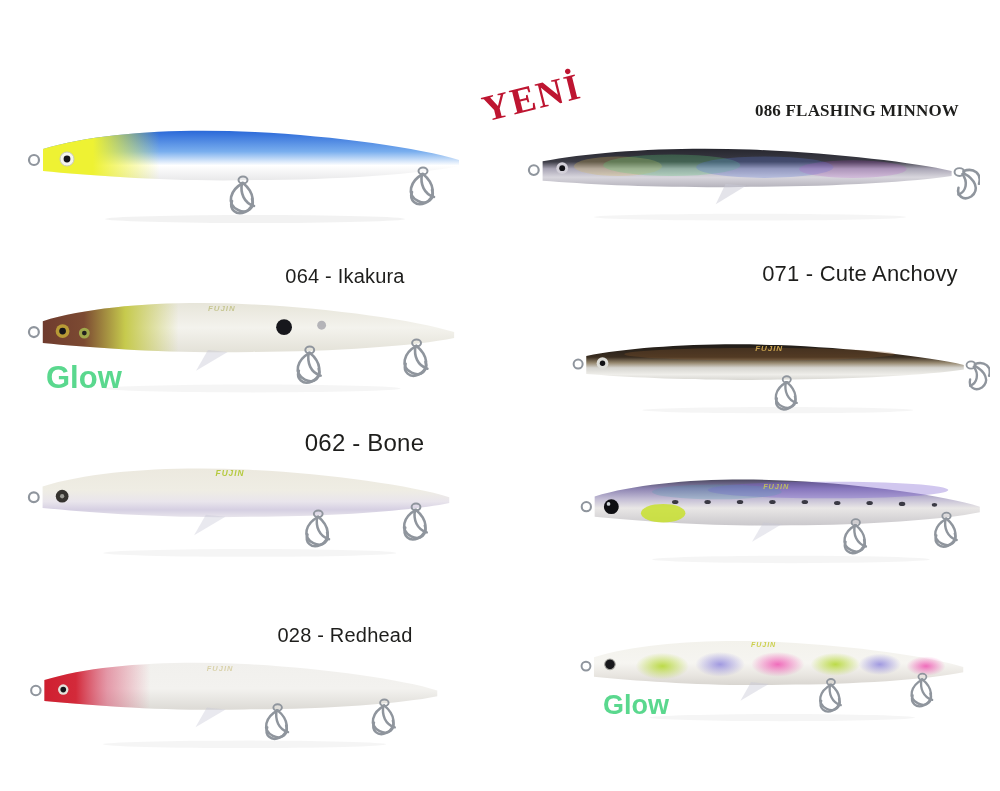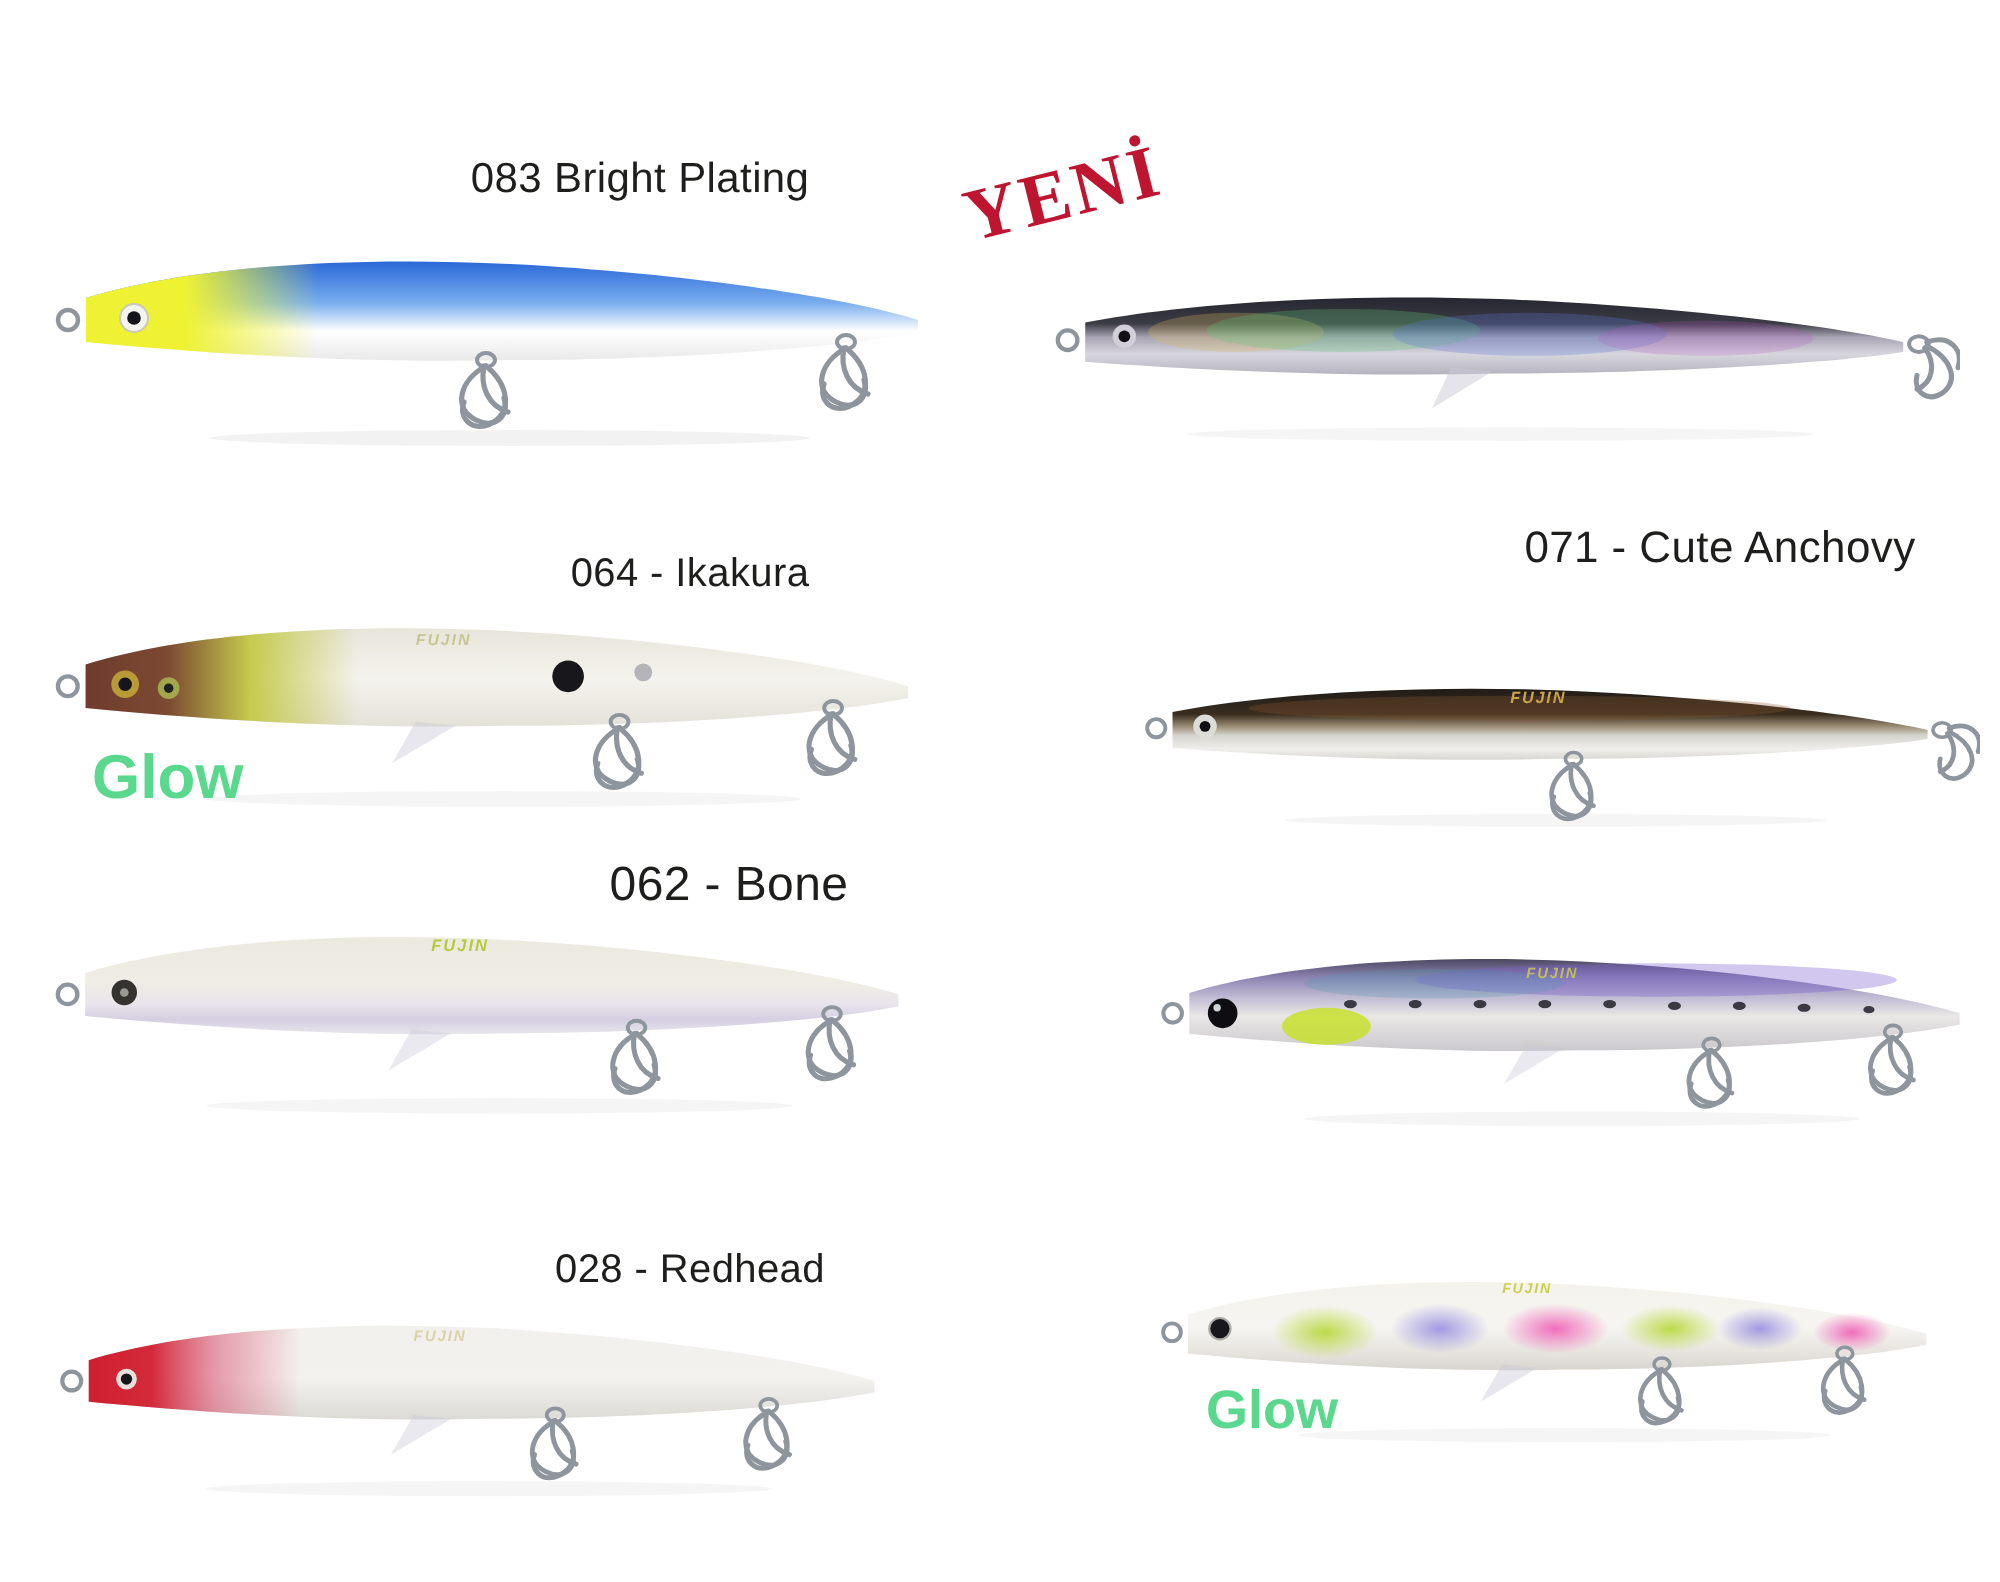--- a/index.html
+++ b/index.html
@@ -34,21 +34,20 @@
         <path d="M 7 -1 C 18 -5 26 2 23 12"></path>
         <path d="M 6 2 C 12 10 10 20 2 23"></path>
       </g>
       <circle id="tie" r="5" fill="none" stroke="#8f959d" stroke-width="2.2"></circle>
     </defs>
   </svg>
 
   <div class="yeni">YENİ</div>
 
   <div class="card" style="left:20px;top:70px;width:455px;height:160px">
-    <div class="plabel" style="left:155px;top:8px;width:290px;font-size:21px">083 Bright Plating</div>
     <svg class="lure" style="left:5px;top:45px" width="445" height="110" viewBox="0 0 445 110">
       <defs>
         <linearGradient id="g083v" x1="0" y1="0" x2="0" y2="1">
           <stop offset="0" stop-color="#2a68d8"></stop>
           <stop offset="0.42" stop-color="#79aeee"></stop>
           <stop offset="0.7" stop-color="#ffffff"></stop>
           <stop offset="1" stop-color="#e9e9ea"></stop>
         </linearGradient>
         <linearGradient id="g083h" x1="0" y1="0" x2="1" y2="0">
           <stop offset="0" stop-color="#eef233"></stop>
@@ -61,20 +60,21 @@
       <path d="M18 34 C70 18 150 13 230 17 C310 21 396 33 434 45 L434 51 C396 59 310 65 230 65 C150 67 70 61 18 56 Z" fill="url(#g083h)"></path>
       <use href="#tie" x="9" y="45"></use>
       <circle cx="42" cy="44" r="7" fill="#f4f4ee" stroke="#c9c9b8" stroke-width="1"></circle>
       <circle cx="42" cy="44" r="3.4" fill="#15151a"></circle>
       <use href="#treble" x="218" y="62"></use>
       <use href="#treble" x="398" y="53"></use>
     </svg>
   </div>
 
   <div class="card" style="left:520px;top:95px;width:460px;height:135px">
+    <div class="plabel serifb" style="left:217px;top:7px;width:240px;font-size:17px">086 FLASHING MINNOW</div>
     <svg class="lure" style="left:5px;top:32px" width="455" height="95" viewBox="0 0 465 97">
       <defs>
         <linearGradient id="g086v" x1="0" y1="0" x2="0" y2="1">
           <stop offset="0" stop-color="#26262e"></stop>
           <stop offset="0.34" stop-color="#3c3c46"></stop>
           <stop offset="0.52" stop-color="#a9a5b5"></stop>
           <stop offset="0.74" stop-color="#d8d6dd"></stop>
           <stop offset="1" stop-color="#b5b3bc"></stop>
         </linearGradient>
       </defs>
@@ -85,21 +85,21 @@
       <ellipse cx="245" cy="41" rx="70" ry="11" fill="#5878d8" opacity="0.28"></ellipse>
       <ellipse cx="335" cy="43" rx="55" ry="9" fill="#b858c8" opacity="0.22"></ellipse>
       <path d="M205 58 L195 79 L226 60 Z" fill="#c9c9d6" opacity="0.5"></path>
       <use href="#tie" x="9" y="44"></use>
       <circle cx="38" cy="42" r="6" fill="#d2cfd8"></circle>
       <circle cx="38" cy="42" r="3" fill="#111116"></circle>
       <use href="#tailhook" x="441" y="46"></use>
     </svg>
   </div>
 
-  <div class="card" style="left:20px;top:268px;width:450px;height:150px">
+  <div class="card" style="left:20px;top:257px;width:450px;height:150px">
     <div class="plabel" style="left:205px;top:8px;width:240px;font-size:20px">064 - Ikakura</div>
     <svg class="lure" style="left:5px;top:30px" width="440" height="108" viewBox="0 0 445 108">
       <defs>
         <linearGradient id="g064v" x1="0" y1="0" x2="0" y2="1">
           <stop offset="0" stop-color="#e6e4d8"></stop>
           <stop offset="0.5" stop-color="#f3f2ec"></stop>
           <stop offset="1" stop-color="#e2e0d6"></stop>
         </linearGradient>
         <linearGradient id="g064h" x1="0" y1="0" x2="1" y2="0">
           <stop offset="0" stop-color="#6f3b2e"></stop>

